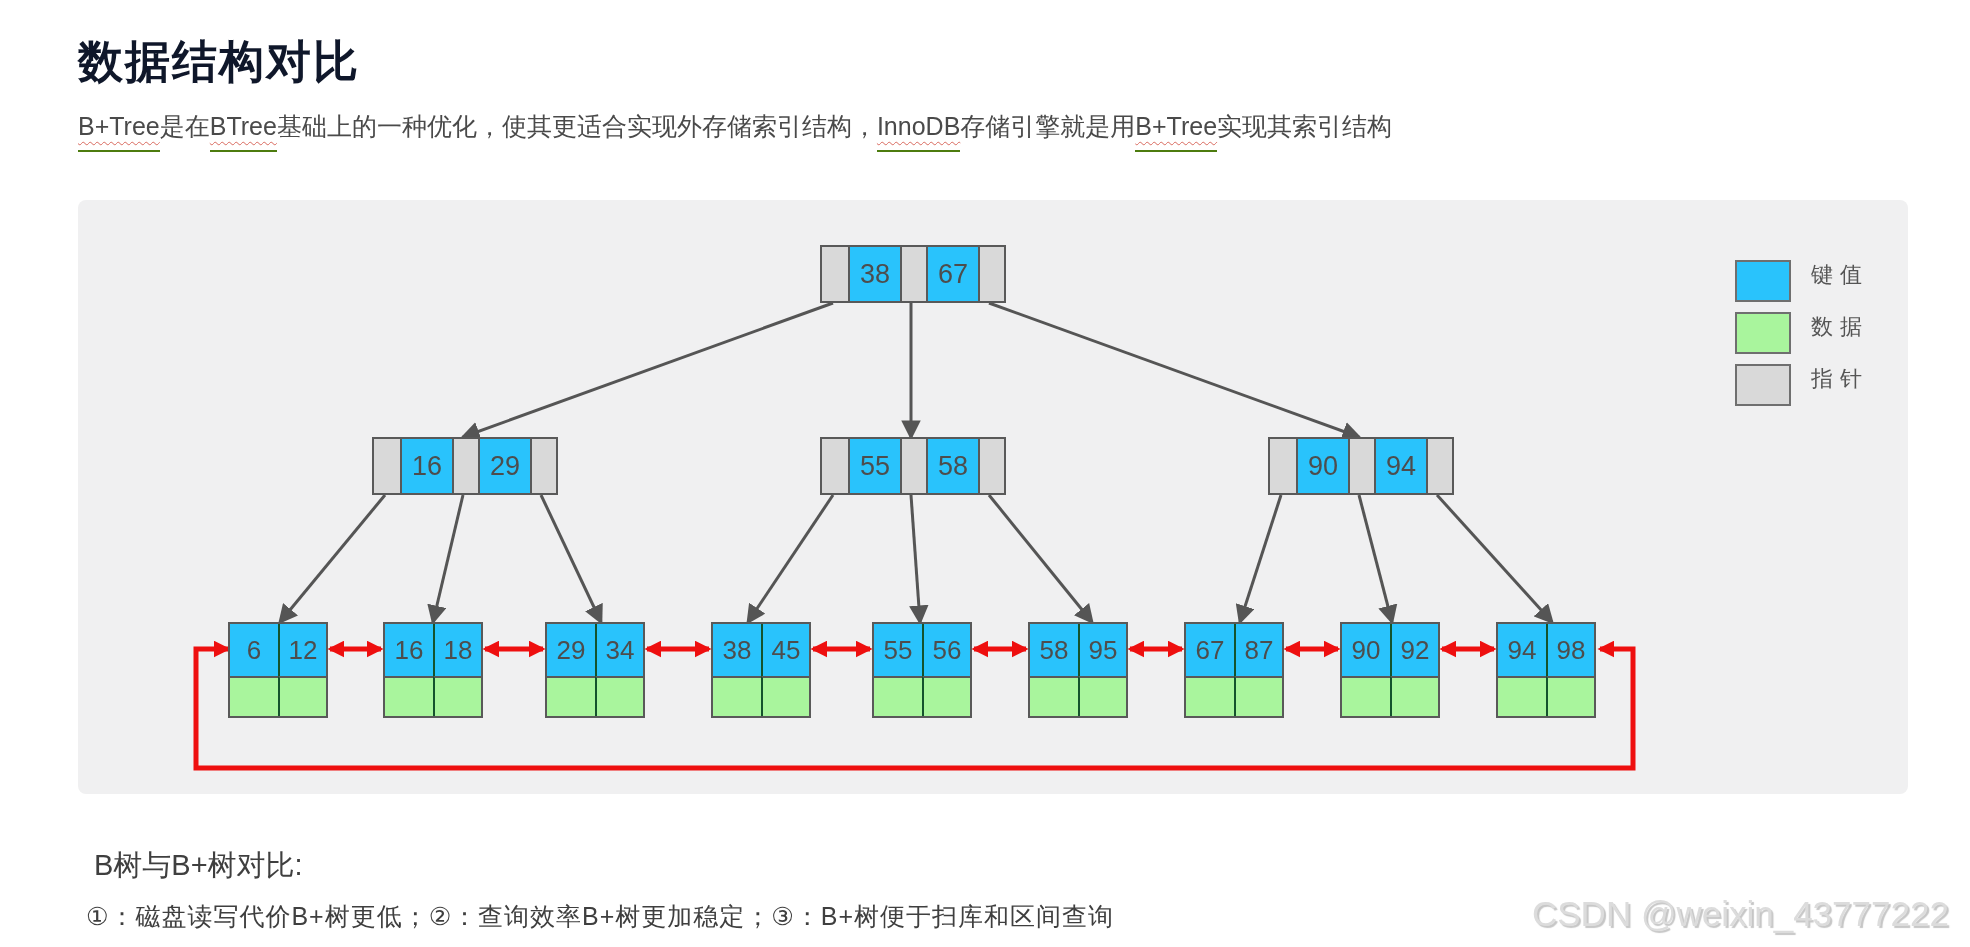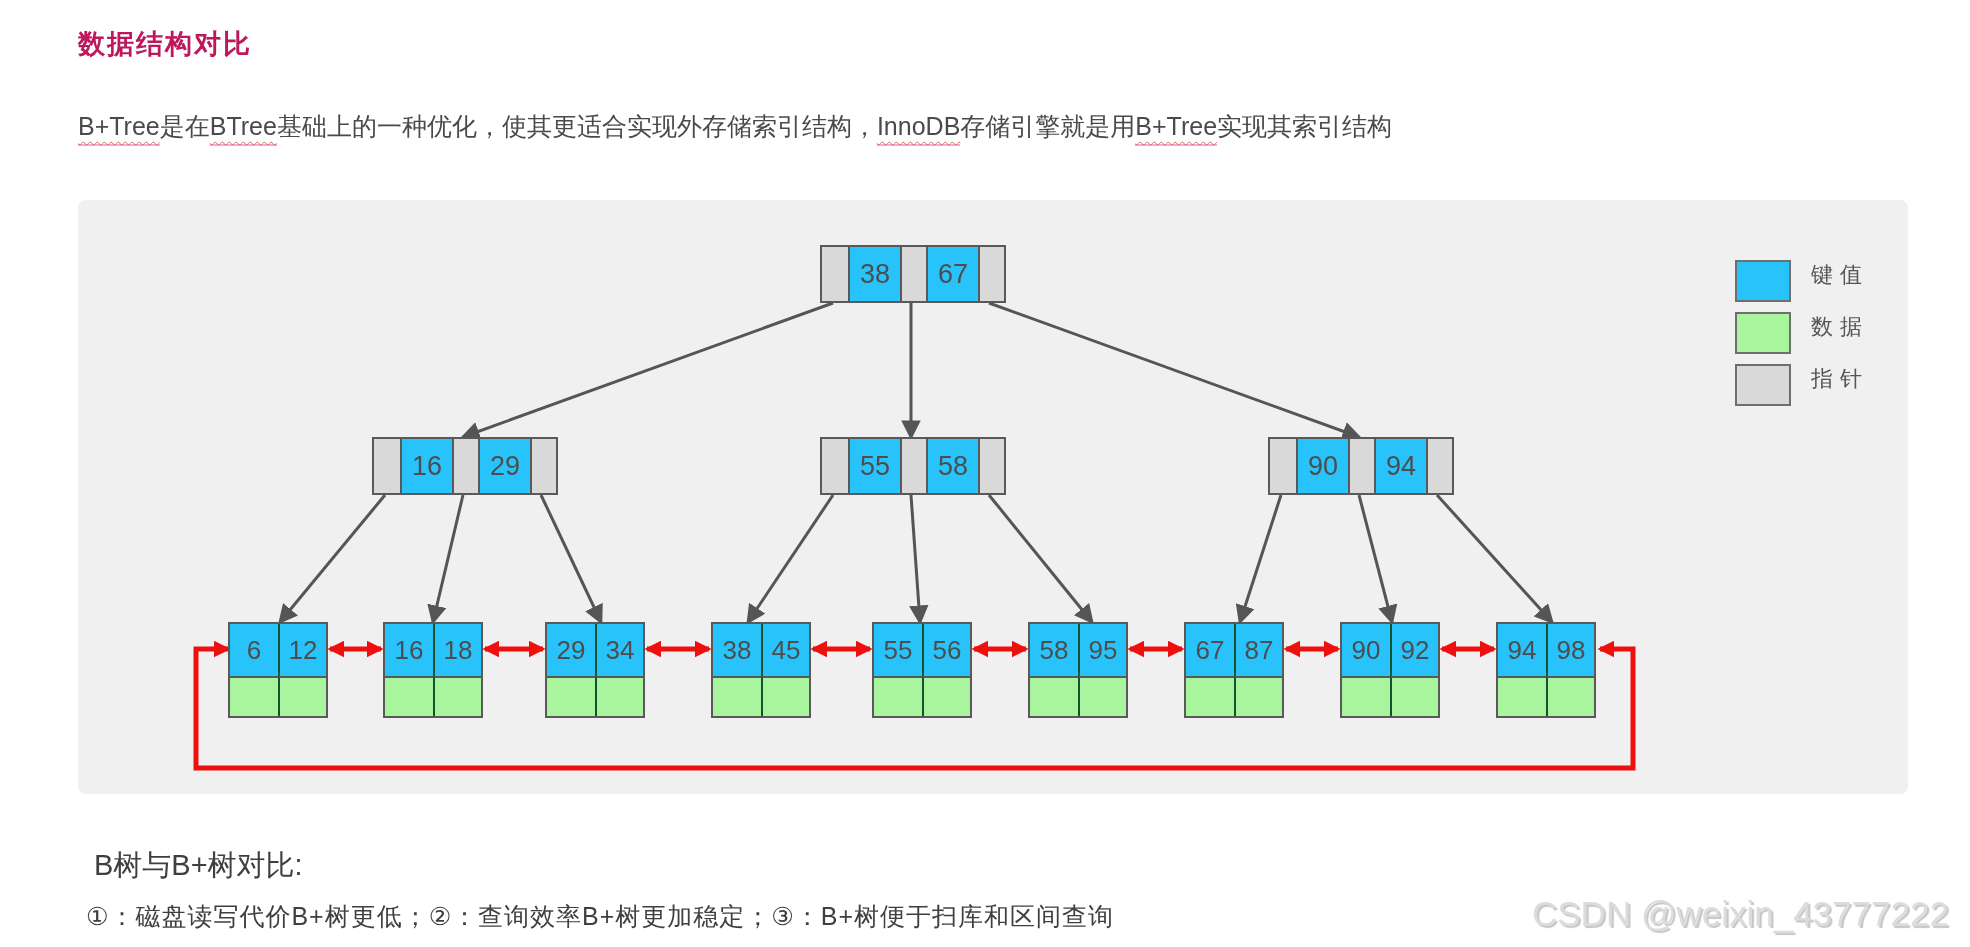--- a/index.html
+++ b/index.html
@@ -1,21 +1,21 @@
 <!DOCTYPE html>
 <html><head>
 <meta charset="utf-8">
 <style>
   *{margin:0;padding:0;box-sizing:border-box}
   html,body{width:1970px;height:947px;overflow:hidden;background:#fff;
     font-family:"Liberation Sans","DejaVu Sans",sans-serif;position:relative}
-  .title{position:absolute;left:78px;top:26px;font-size:27px;font-weight:bold;
-    color:#be185d;letter-spacing:2px}
+  .title{position:absolute;left:78px;top:32px;font-size:45px;font-weight:bold;
+    color:#0f172a;letter-spacing:2px}
   .intro{position:absolute;left:78px;top:110px;font-size:25px;color:#4a4a4a;white-space:nowrap}
-  .intro .en{border-bottom:2px solid #f9a8d4;padding-bottom:4px}
+  .intro .en{border-bottom:2px solid #4d7c0f;padding-bottom:10px}
   .intro .en .wavy{text-decoration:underline wavy #d96a5f 1px;text-underline-offset:6px}
   .panel{position:absolute;left:78px;top:200px;width:1830px;height:594px;
     background:#f0f0f1;border-radius:8px}
   .edges{position:absolute;left:0;top:0;width:1830px;height:594px}
   .inode{position:absolute;display:flex;height:58px;border:2px solid #595959;z-index:2}
   .inode .cell{height:100%;flex:none}
   .inode .cell + .cell{border-left:2px solid #595959}
   .inode .cell.gray{width:26px;background:#d9d9d9}
   .inode .cell.blue{width:52px;background:#29c3fc;display:flex;align-items:center;
     justify-content:center;font-size:27px;color:#4d4d4d}

